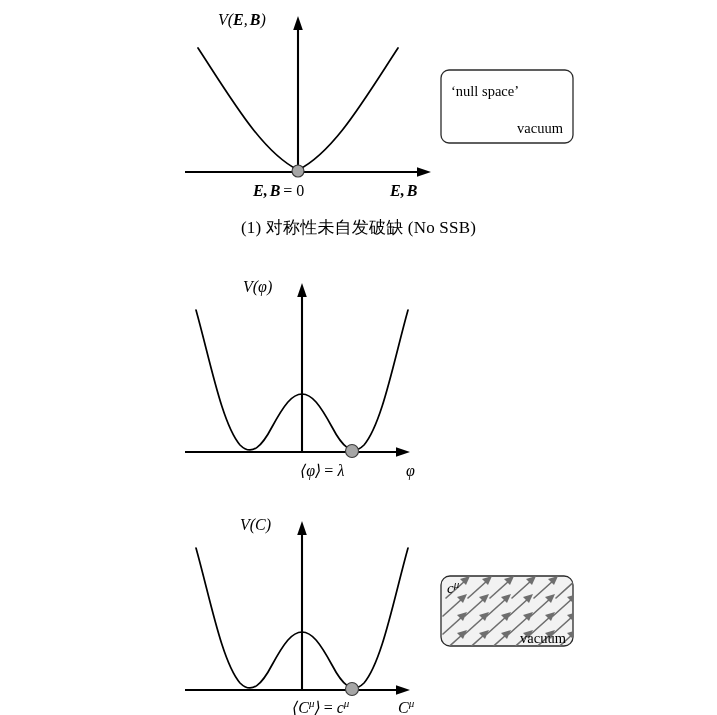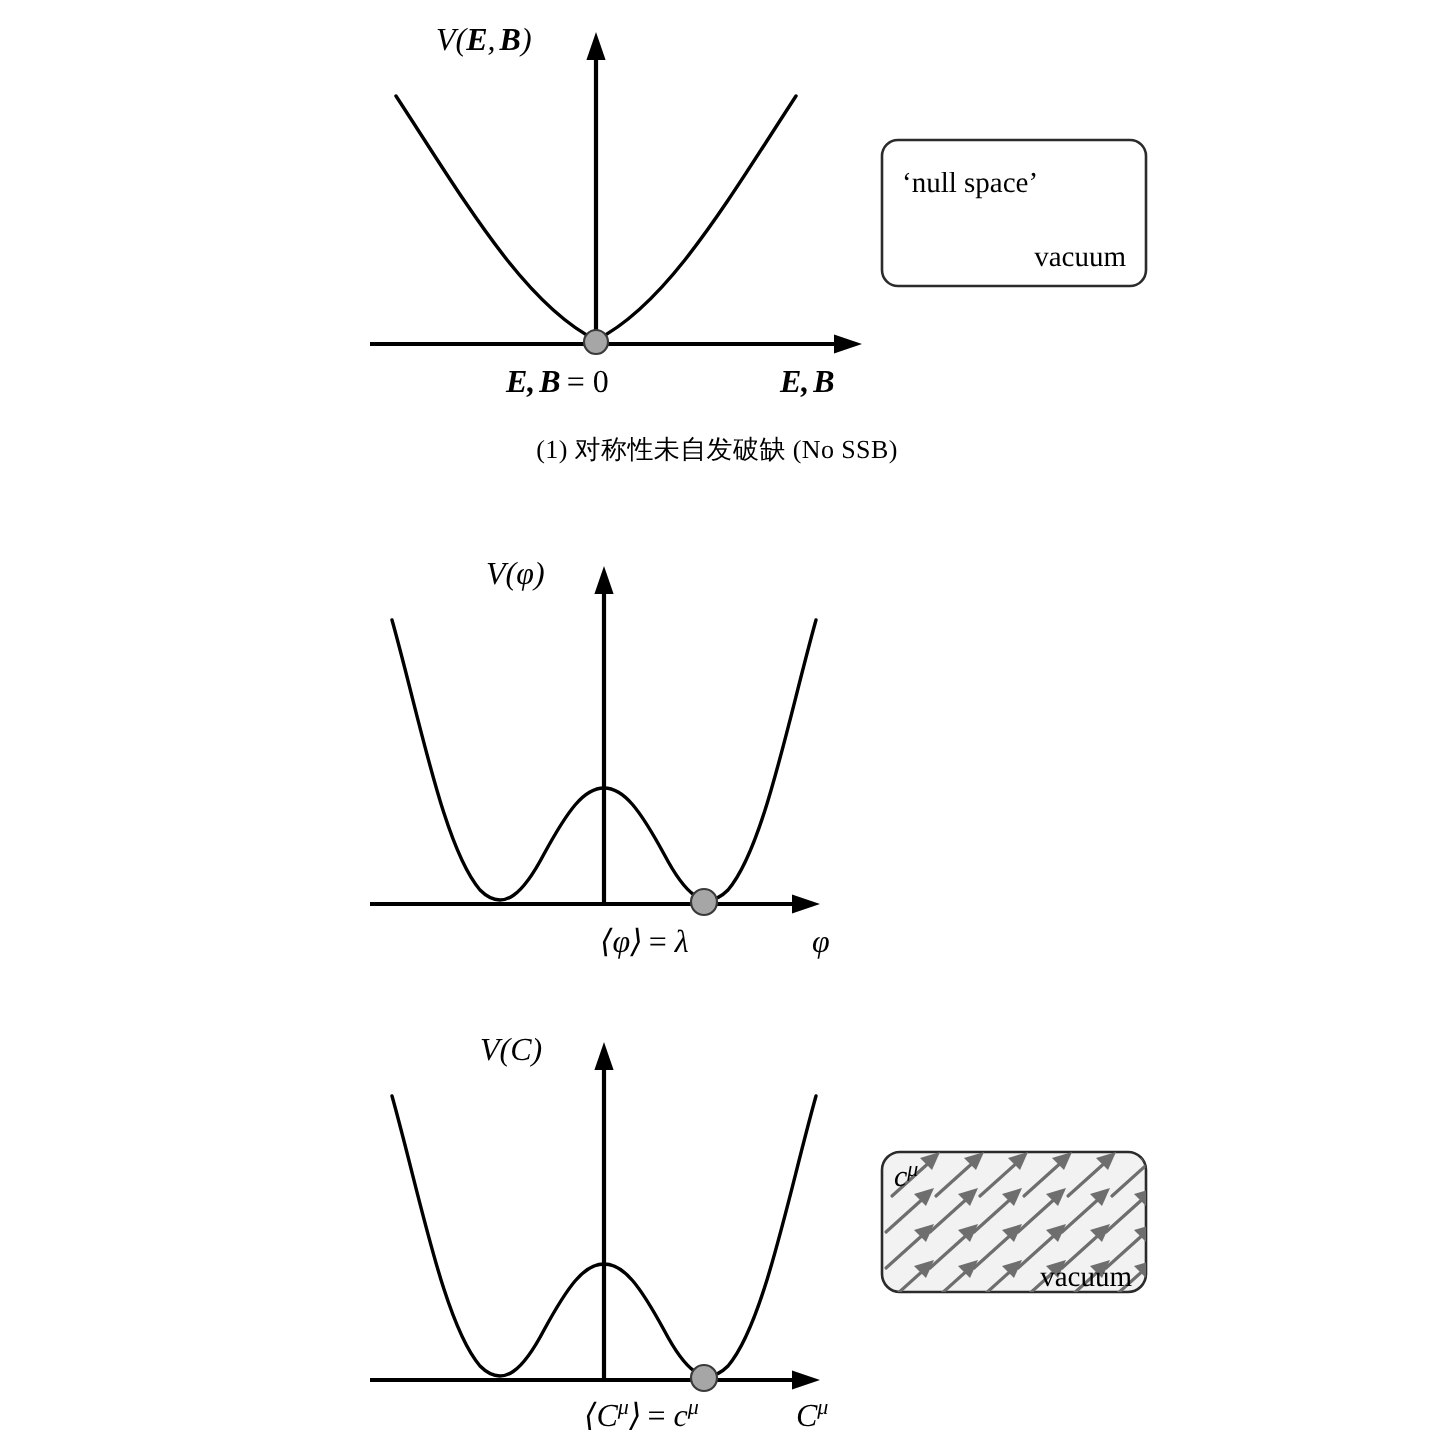--- a/index.html
+++ b/index.html
@@ -33,21 +33,21 @@
   .plot-svg {
     position: absolute;
     left: 0;
     top: 0;
   }
   .caption {
     position: absolute;
     left: 0;
     width: 717px;
     text-align: center;
-    font-size: 13px;
+    font-size: 17px;
     font-family: "Liberation Serif", "DejaVu Serif", serif;
     letter-spacing: 0.2px;
     white-space: nowrap;
   }
   #caption-1 { top: 216px; }
   #caption-2 { top: 466px; }
 
   .axis-line {
     stroke: #000000;
     stroke-width: 2.1;

